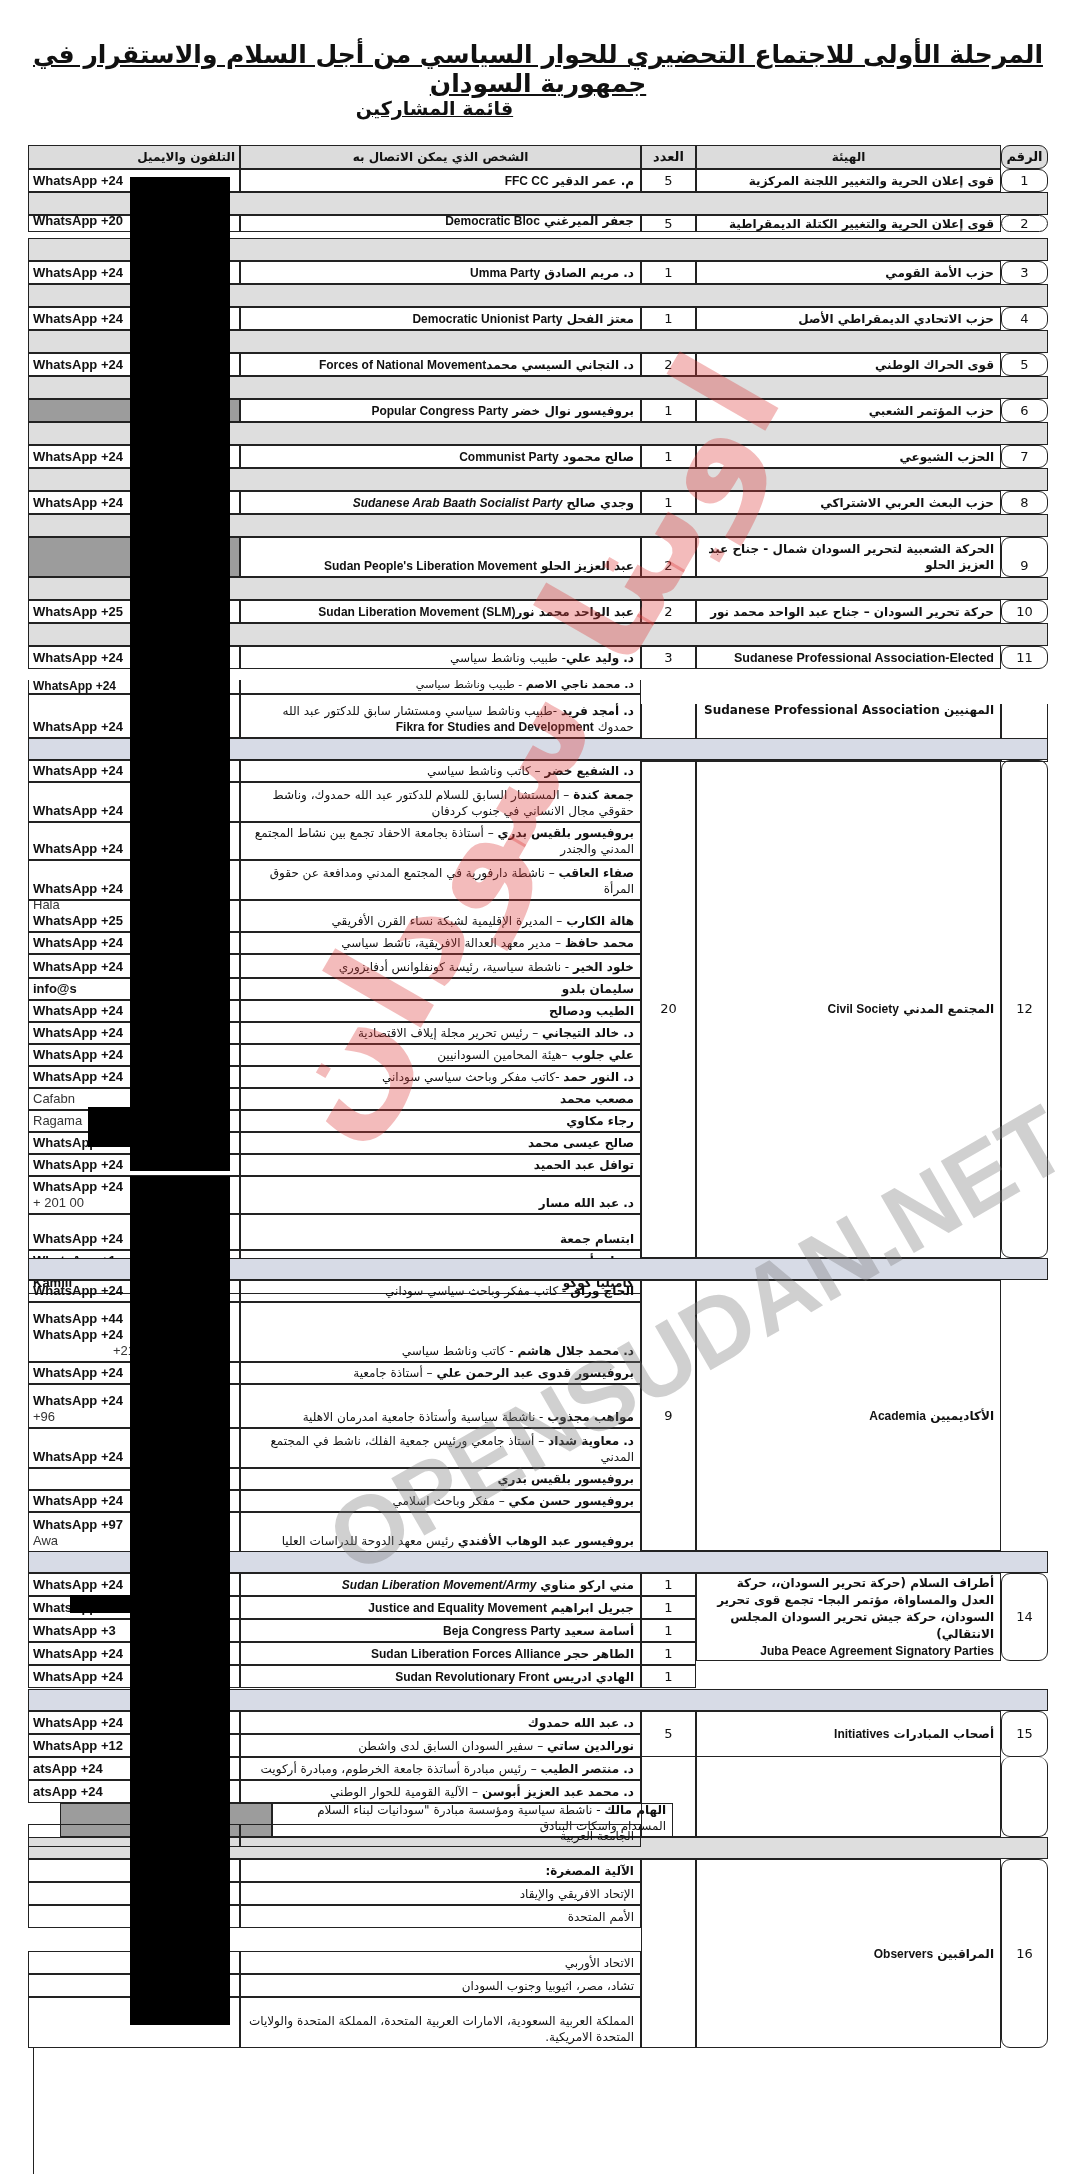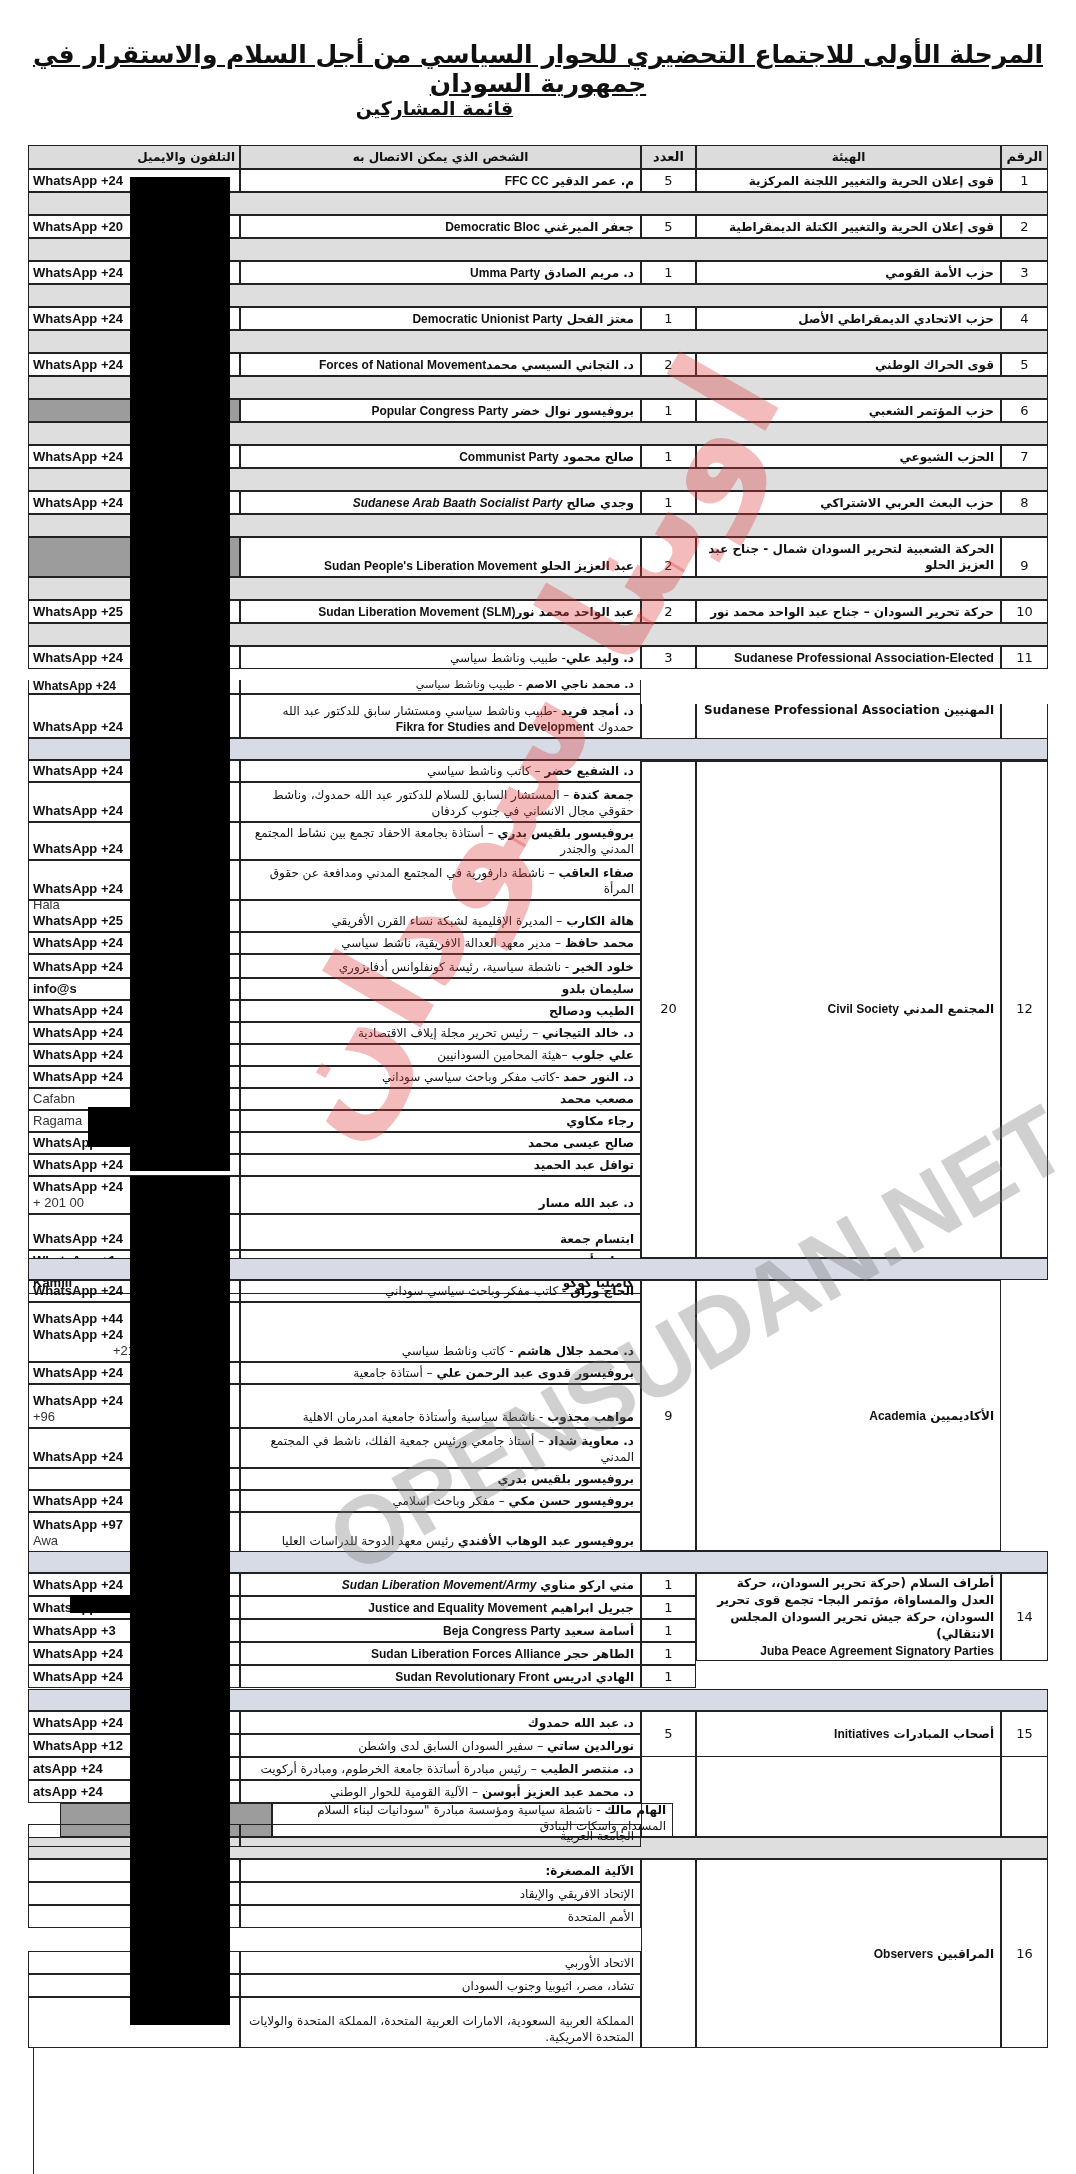--- a/index.html
+++ b/index.html
@@ -7,21 +7,21 @@
   .title{position:absolute;top:40px;left:0;width:1076px;text-align:center;direction:rtl;font-size:25px;font-weight:bold;text-decoration:underline;font-family:"DejaVu Sans",sans-serif;letter-spacing:-0.3px;}
   .subtitle{position:absolute;top:97px;left:0;width:869px;text-align:center;direction:rtl;font-size:19px;font-weight:bold;text-decoration:underline;}
   .tbl{position:absolute;left:28px;width:1020px;}
   .row{position:absolute;left:0;width:1020px;}
   .cell{position:absolute;top:0;bottom:0;box-sizing:border-box;border:1.5px solid #222;overflow:hidden;font-size:12px;line-height:16px;}
   .c-phone{left:0;width:212px;padding:2px 4px;direction:ltr;text-align:left;font-weight:bold;font-family:"Liberation Sans",sans-serif;font-size:13px;display:flex;flex-direction:column;justify-content:flex-end;}
   .c-phone .light{font-weight:normal;color:#333;}
   .c-contact{left:212px;width:401px;padding:2px 6px;direction:rtl;text-align:right;display:flex;flex-direction:column;justify-content:flex-end;}
   .c-count{left:613px;width:55px;text-align:center;display:flex;align-items:center;justify-content:center;font-size:13px;}
   .c-body{left:668px;width:305px;padding:2px 6px;direction:rtl;text-align:right;font-weight:bold;display:flex;flex-direction:column;justify-content:center;}
-  .c-num{left:973px;width:47px;text-align:center;display:flex;align-items:center;justify-content:center;font-size:13px;}
+  .c-num{left:973px;width:47px;text-align:center;display:flex;align-items:center;justify-content:center;font-size:13px;border-radius:9px;}
   .hdr .cell{background:#dcdcdc;font-weight:bold;align-items:center;justify-content:center;text-align:center;}
   .hdr .c-phone{justify-content:center;text-align:left;}
   .sep{position:absolute;left:0;width:1020px;box-sizing:border-box;border:1.5px solid #222;background:#dedede;}
   .sep.blue{background:#d7dbe6;}
   .redact{position:absolute;background:#000;}
   .grayfill{background:#9c9c9c !important;}
   .b{font-weight:bold;}
   .it{font-style:italic;}
   .en{font-family:"Liberation Sans",sans-serif;font-weight:bold;}
   .wm1{position:absolute;left:230px;top:1080px;font-size:150px;font-weight:bold;color:rgba(220,60,60,0.35);transform:rotate(-60deg);transform-origin:left top;font-family:"DejaVu Sans",sans-serif;white-space:nowrap;pointer-events:none;}
@@ -48,21 +48,21 @@
     <div class="cell c-phone">WhatsApp +24</div>
     <div class="cell c-contact b">
         <span><span>م. عمر الدقير</span> <span class="en">FFC CC</span></span>
       </div>
     <div class="cell c-count">5</div>
     <div class="cell c-body">قوى إعلان الحرية والتغيير اللجنة المركزية</div>
     <div class="cell c-num">1</div>
   </div>
   <div class="sep" style="top:192px;height:23px;"></div>
 
-  <div class="row" style="top:215px;height:23px;">
+  <div class="row" style="top:215px;height:17px;">
     <div class="cell c-phone">WhatsApp +20</div>
     <div class="cell c-contact b">
         <span><span>جعفر الميرغني</span> <span class="en">Democratic Bloc</span></span>
       </div>
     <div class="cell c-count">5</div>
     <div class="cell c-body">قوى إعلان الحرية والتغيير الكتلة الديمقراطية</div>
     <div class="cell c-num">2</div>
   </div>
   <div class="sep" style="top:238px;height:23px;"></div>
 

